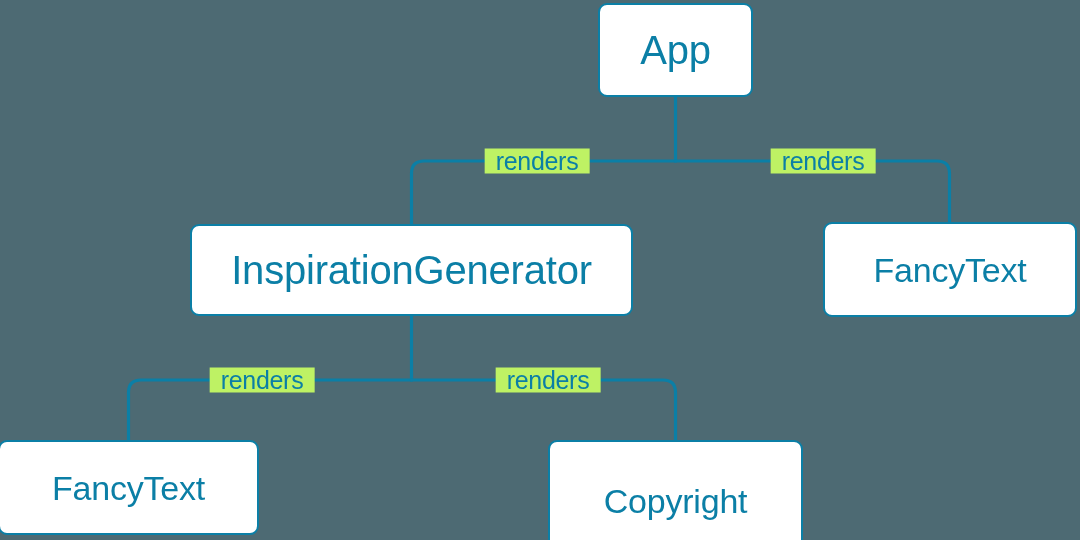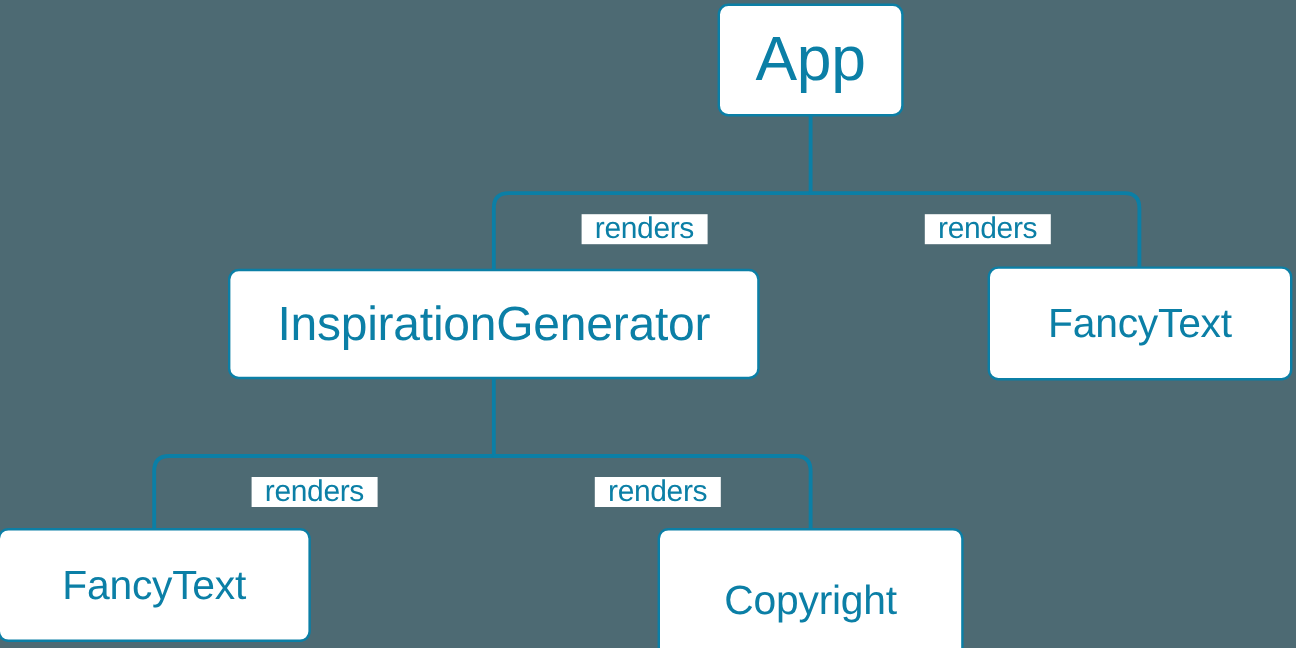--- a/index.html
+++ b/index.html
@@ -41,23 +41,22 @@
     line-height: 1;
   }
   .edge-label {
     position: absolute;
     color: #0b7fa6;
     font-size: 25px;
     line-height: 1;
     letter-spacing: -0.3px;
     white-space: nowrap;
     transform: translate(-50%, -50%);
-    background: #ffffff;
+    background: #bef264;
     padding: 0 11px;
-    margin-top: 30px;
   }
 </style>
 </head>
 <body>
 
 <div id="stage">
 
   <svg id="wires" viewBox="0 0 1080 540" width="1080" height="540" aria-hidden="true">
     <g fill="none" stroke="#0b7fa6" stroke-width="3.2" stroke-linecap="round">
 
@@ -69,21 +68,21 @@
       <path d="M 411.5 380 L 141 380 Q 128.5 380 128.5 392.5 L 128.5 440"></path>
       <path d="M 411.5 380 L 663 380 Q 675.5 380 675.5 392.5 L 675.5 440"></path>
     </g>
   </svg>
 
   <span class="edge-label" style="left:537px; top:161px;">renders</span>
   <span class="edge-label" style="left:823px; top:161px;">renders</span>
   <span class="edge-label" style="left:262px; top:380px;">renders</span>
   <span class="edge-label" style="left:548px; top:380px;">renders</span>
 
-  <div class="node" style="left:598px; top:3px; width:155px; height:94px; font-size:52px;">
+  <div class="node" style="left:598px; top:3px; width:155px; height:94px; font-size:40px;">
     <span class="node-label">App</span>
   </div>
 
   <div class="node" style="left:190px; top:224px; width:443px; height:92px; font-size:40px;">
     <span class="node-label">InspirationGenerator</span>
   </div>
 
   <div class="node" style="left:823px; top:222px; width:254px; height:95px; font-size:34px;">
     <span class="node-label">FancyText</span>
   </div>

